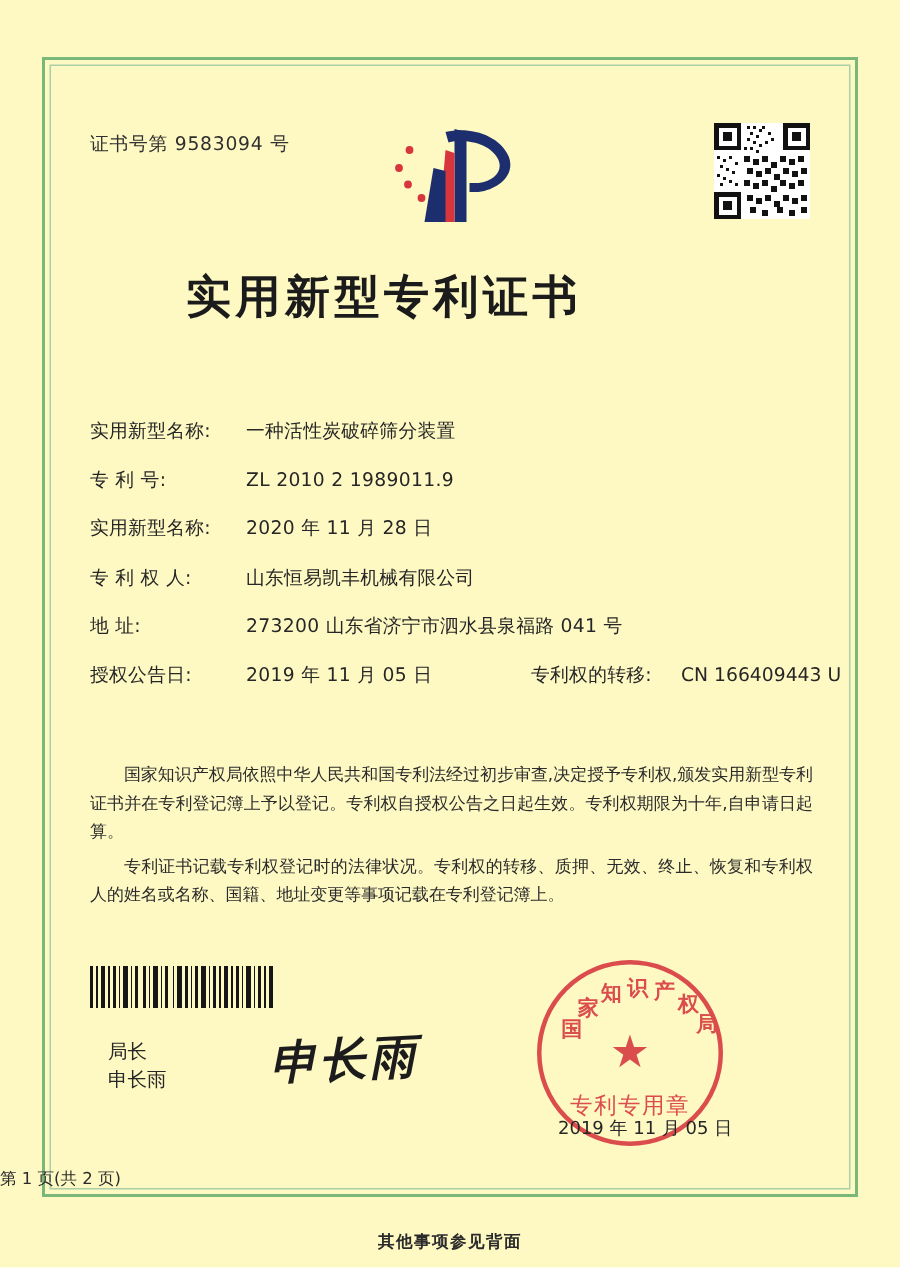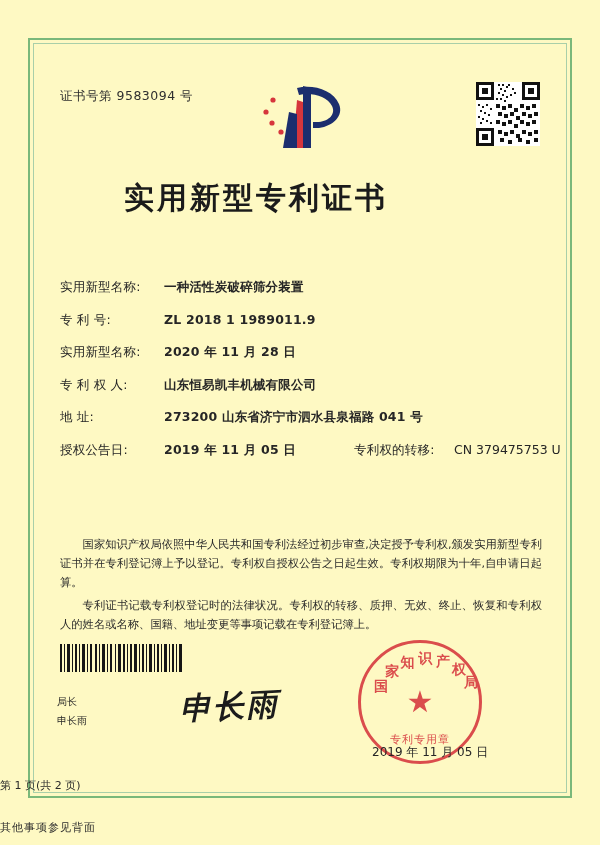--- a/index.html
+++ b/index.html
@@ -92,41 +92,40 @@
     white-space: nowrap;
   }
   .field-label {
     width: 104px;
     flex: 0 0 104px;
     letter-spacing: 0.2px;
   }
   .field-value {
     flex: 1 1 auto;
     letter-spacing: 0.2px;
-    font-weight: bold;
   }
 
   
   .field-row.dual .field-value {
     flex: 0 0 auto;
     width: 190px;
   }
   .field-row.dual .field-label2 {
     flex: 0 0 auto;
     width: 100px;
     letter-spacing: 0.2px;
   }
   .field-row.dual .field-value2 {
     flex: 1 1 auto;
   }
 
   
   .paragraphs {
     position: absolute;
-    left: 60px; top: 535px;
+    left: 60px; top: 507px;
     width: 482px;
     font-size: 11.3px;
     line-height: 19px;
     color: #2b2b2b;
     text-align: justify;
   }
   .paragraphs p {
     margin: 0 0 4px 0;
     text-indent: 2em;
   }
@@ -134,24 +133,25 @@
   
   .barcode {
     position: absolute;
     left: 60px; top: 644px;
     width: 124px; height: 28px;
   }
 
   
   .sign-block {
     position: absolute;
-    left: 57px; top: 692px;
-    font-size: 10px;
+    left: 72px; top: 692px;
+    font-size: 13px;
     line-height: 19px;
     color: #262626;
+    font-family: Liberation Mono, monospace;
   }
   .sign-script {
     position: absolute;
     left: 180px; top: 686px;
     font-family: "DejaVu Serif", "Liberation Serif", serif;
     font-size: 31px;
     font-style: italic;
     font-weight: bold;
     color: #1c1c1c;
     letter-spacing: 2px;
@@ -188,21 +188,21 @@
     font-weight: bold;
     color: #d6363c;
     transform-origin: 0 0;
   }
   .seal-bottom {
     position: absolute;
     left: 0;
     bottom: 14px;
     width: 100%;
     text-align: center;
-    font-size: 11px;
+    font-size: 15px;
     color: #d6363c;
     letter-spacing: 1px;
   }
 
   .issue-date {
     position: absolute;
     left: 372px; top: 744px;
     font-size: 12px;
     color: #262626;
     white-space: nowrap;
@@ -215,23 +215,25 @@
     width: 600px;
     font-size: 11px;
     color: #2b2b2b;
   }
 
   
   .footer-note {
     position: absolute;
     left: 0; top: 820px;
     width: 600px;
+    text-align: center;
     font-size: 11px;
     color: #2b2b2b;
     letter-spacing: 1px;
+    font-weight: bold;
   }
 </style>
 </head>
 <body>
 
 <div class="page">
 
   <div class="border-outer"></div>
   <div class="border-inner"></div>
 
@@ -331,39 +333,39 @@
 
   <div class="doc-title">实用新型专利证书</div>
 
   <div class="fields">
     <div class="field-row">
       <div class="field-label">实用新型名称:</div>
       <div class="field-value">一种活性炭破碎筛分装置</div>
     </div>
     <div class="field-row">
       <div class="field-label">专 利 号:</div>
-      <div class="field-value">ZL 2018 1 1989011.9</div>
+      <div class="field-value">ZL 2010 2 1989011.9</div>
     </div>
     <div class="field-row">
       <div class="field-label">实用新型名称:</div>
       <div class="field-value">2020 年 11 月 28 日</div>
     </div>
     <div class="field-row">
       <div class="field-label">专 利 权 人:</div>
       <div class="field-value">山东恒易凯丰机械有限公司</div>
     </div>
     <div class="field-row">
       <div class="field-label">地 址:</div>
       <div class="field-value">273200 山东省济宁市泗水县泉福路 041 号</div>
     </div>
     <div class="field-row dual">
       <div class="field-label">授权公告日:</div>
       <div class="field-value">2019 年 11 月 05 日</div>
       <div class="field-label2">专利权的转移:</div>
-      <div class="field-value2">CN 379475753 U</div>
+      <div class="field-value2">CN 166409443 U</div>
     </div>
   </div>
 
   <div class="paragraphs">
     <p>国家知识产权局依照中华人民共和国专利法经过初步审查,决定授予专利权,颁发实用新型专利证书并在专利登记簿上予以登记。专利权自授权公告之日起生效。专利权期限为十年,自申请日起算。</p>
     <p>专利证书记载专利权登记时的法律状况。专利权的转移、质押、无效、终止、恢复和专利权人的姓名或名称、国籍、地址变更等事项记载在专利登记簿上。</p>
   </div>
 
   <div class="barcode">
     <svg width="124" height="28" viewBox="0 0 124 28" shape-rendering="crispEdges">

